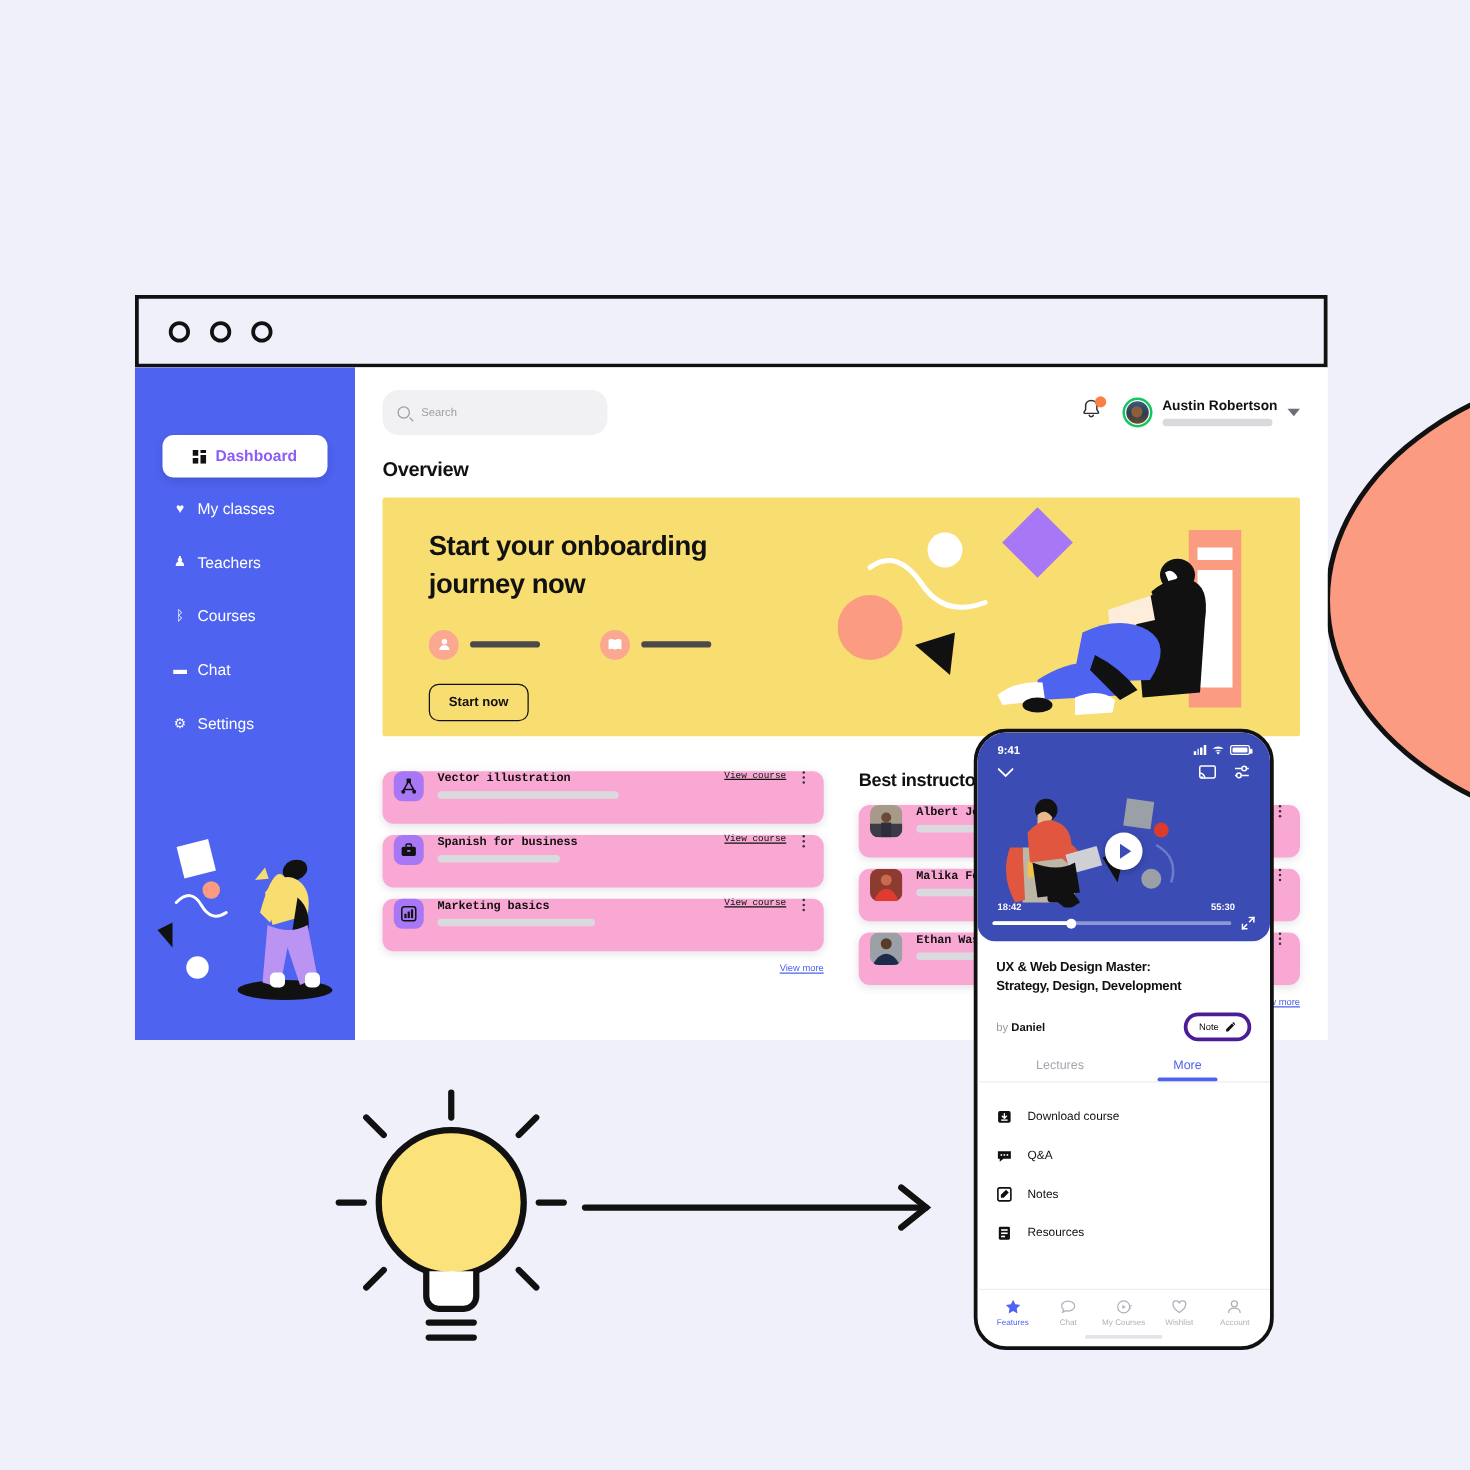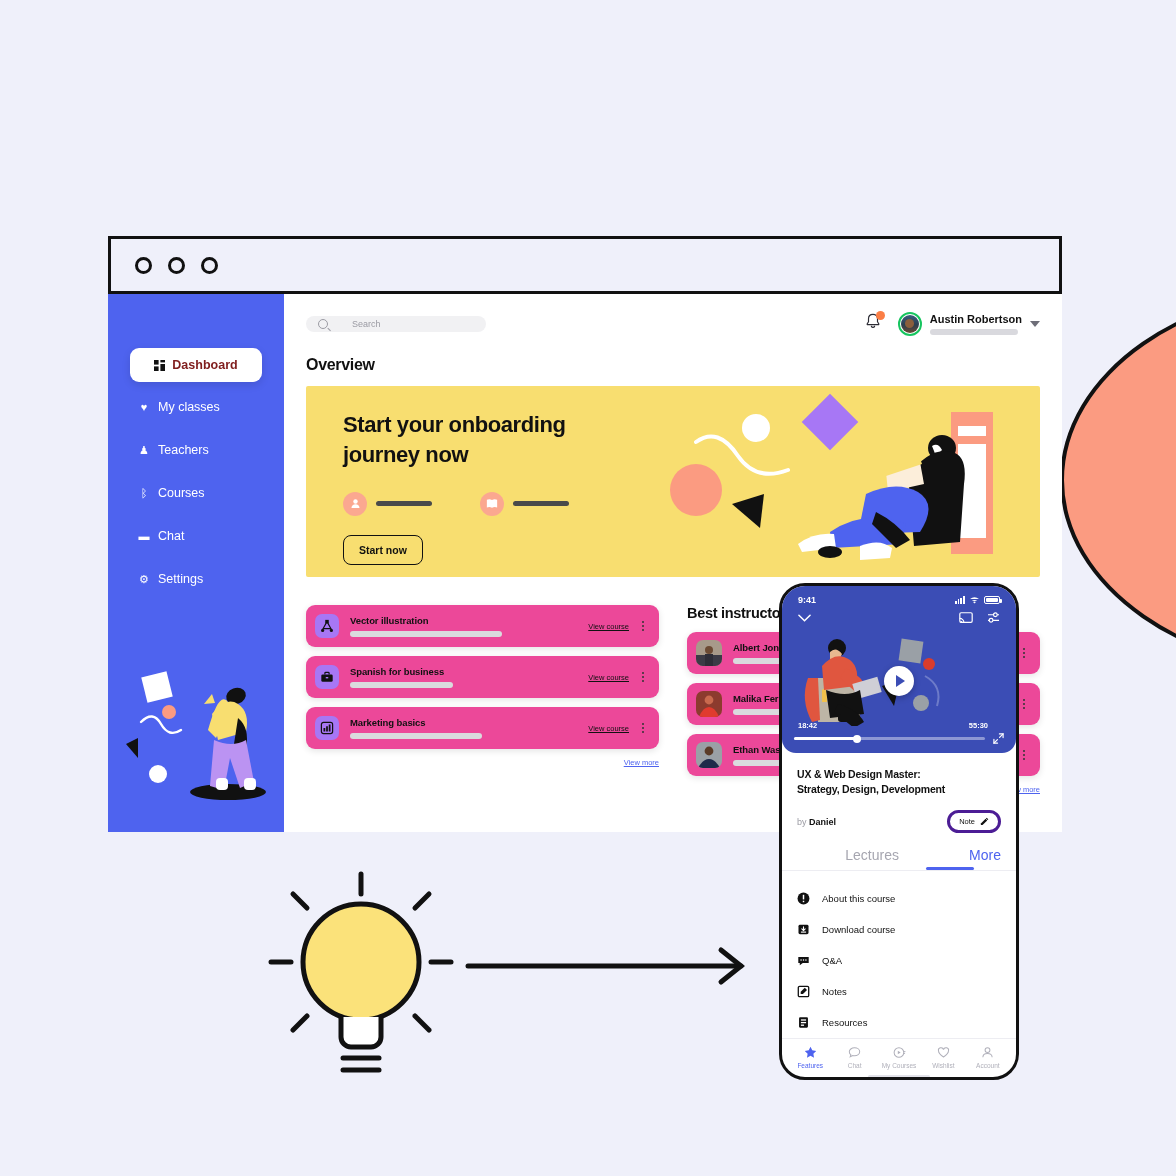--- a/index.html
+++ b/index.html
@@ -98,21 +98,21 @@
     letter-spacing: -0.3px;
   }
   .nav { margin-top: 30px; }
   .nav-active {
     margin: 0 22px;
     background: #fff;
     border-radius: 9px;
     padding: 10px 4px;
     display: flex; align-items: center; justify-content: center;
     gap: 7px;
-    color: #7f1d1d;
+    color: #8b5cf6;
     font-size: 12.5px;
     font-weight: bold;
     box-shadow: 0 3px 8px rgba(0,0,0,.12);
   }
   .nav-item {
     display: flex; align-items: center; gap: 8px;
     color: #fff;
     font-size: 12.5px;
     padding: 11px 0 11px 30px;
     margin-top: 7px;
@@ -125,25 +125,25 @@
   
   .main {
     flex: 1;
     padding: 18px 22px 0 22px;
     background: #fff;
     overflow: hidden;
     position: relative;
   }
   .topbar { display: flex; align-items: center; justify-content: space-between; }
   .search {
-    width: 180px; height: 16px;
+    width: 180px; height: 36px;
     background: #f1f1f3;
     border-radius: 13px;
     display: flex; align-items: center;
-    gap: 24px;
+    gap: 9px;
     padding: 0 12px;
   }
   .search-ico { width: 10px; height: 10px; border: 1.4px solid #9b9ba3; border-radius: 50%; position: relative; flex-shrink:0;}
   .search-ico::after { content:""; position:absolute; right:-4px; bottom:-2px; width:4px; height:1.4px; background:#9b9ba3; transform:rotate(45deg);}
   .search-ph { font-size: 9px; color: #9b9ba3; }
   .topright { display: flex; align-items: flex-start; gap: 16px; }
   .bell { position: relative; width: 18px; height: 20px; }
   .bell svg { width: 18px; height: 18px; }
   .bell-badge {
     position: absolute; right: -3px; top: -1px;
@@ -203,26 +203,27 @@
     background: transparent;
   }
   .hero-art { position: absolute; right: 0; top: 0; width: 370px; height: 191px; }
 
   
   .lists { display: flex; gap: 28px; margin-top: 28px; }
   .col { flex: 1; }
   .col-h { font-size: 14.5px; font-weight: bold; color: #111; margin-bottom: 11px; letter-spacing: -.3px; }
   .card {
     height: 42px;
-    background: #ec4899;
+    background: #f9a8d4;
     border-radius: 9px;
     box-shadow: 0 2px 7px rgba(0,0,0,.11);
-    display: flex; align-items: center;
+    display: flex; 
     padding: 0 11px 0 9px;
     margin-bottom: 9px;
+    font-family: Liberation Mono, monospace;
   }
   .c-ic {
     width: 24px; height: 24px; border-radius: 7px;
     background: #a777f5;
     display: flex; align-items: center; justify-content: center;
     flex-shrink: 0;
   }
   .c-av {
     width: 26px; height: 26px; border-radius: 7px;
     flex-shrink: 0; overflow: hidden; position: relative;
@@ -296,21 +297,21 @@
   .ph-byrow { display: flex; align-items: center; justify-content: space-between; margin-top: 13px; }
   .ph-by { font-size: 9px; color: #9b9ba3; }
   .ph-by b { color: #111; font-weight: bold; }
   .note-btn {
     display: flex; align-items: center; gap: 5px;
     border: 3px solid #4c1d95; border-radius: 12px;
     padding: 4px 9px; font-size: 7.5px; color: #111;
     background: #fff;
   }
   .ph-tabs { display: flex; margin-top: 14px; }
-  .ph-tab { flex: 1; text-align: right; font-size: 14px; color: #a6a6b0; padding-bottom: 7px; position: relative; }
+  .ph-tab { flex: 1; text-align: center; font-size: 10px; color: #a6a6b0; padding-bottom: 7px; position: relative; }
   .ph-tab.active { color: #4e63ef; }
   .ph-tab.active::after {
     content:""; position:absolute; left: 50%; transform: translateX(-50%);
     bottom: 0; width: 48px; height: 3px; background: #4e63ef; border-radius: 2px;
   }
   .ph-div { height: 1px; background: #ededf2; margin: 0 -15px; }
   .ph-menu { padding-top: 12px; }
   .ph-mi { display: flex; align-items: center; gap: 12px; padding: 9px 0; font-size: 9.5px; color: #111; }
   .ph-bottom {
     border-top: 1px solid #ededf2;
@@ -711,28 +712,20 @@
 
       <div class="ph-tabs">
         <div class="ph-tab">Lectures</div>
         <div class="ph-tab active">More</div>
       </div>
       <div class="ph-div"></div>
 
       <div class="ph-menu">
         <div class="ph-mi">
           <svg width="13" height="13" viewBox="0 0 14 14">
-              <circle cx="7" cy="7" r="6.4" fill="#111"></circle>
-              <rect x="6.2" y="3" width="1.6" height="5" fill="#fff"></rect>
-              <rect x="6.2" y="9.4" width="1.6" height="1.6" fill="#fff"></rect>
-            </svg>
-          <span>About this course</span>
-        </div>
-        <div class="ph-mi">
-          <svg width="13" height="13" viewBox="0 0 14 14">
               <rect x="1.6" y="2" width="10.8" height="10" rx="1.6" fill="#111"></rect>
               <path d="M7 4.2v4m0 0L5.2 6.4M7 8.2l1.8-1.8" stroke="#fff" stroke-width="1.2" fill="none" stroke-linecap="round"></path>
               <rect x="4.2" y="9.2" width="5.6" height="1.2" fill="#fff"></rect>
             </svg>
           <span>Download course</span>
         </div>
         <div class="ph-mi">
           <svg width="13" height="13" viewBox="0 0 14 14">
               <path d="M1.4 3.2h11.2v6.4H6.2L3 12.2V9.6H1.4z" fill="#111"></path>
               <circle cx="4.4" cy="6.4" r=".8" fill="#fff"></circle>

